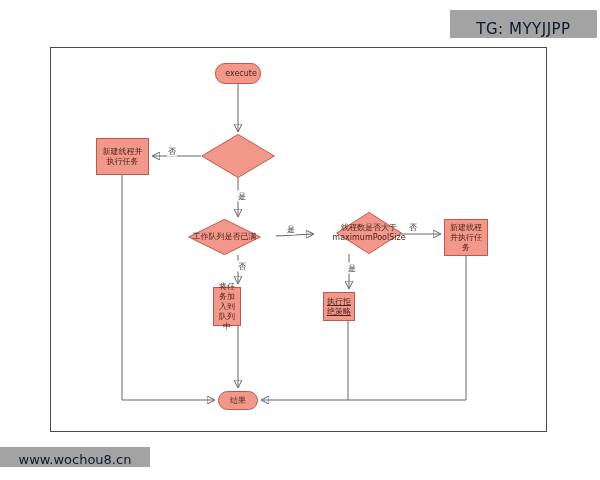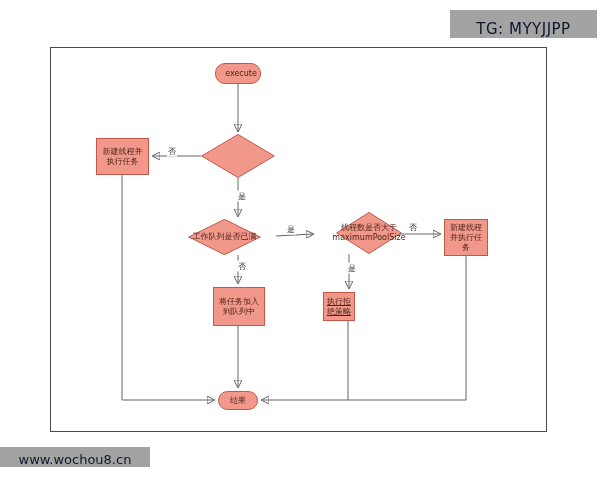--- a/index.html
+++ b/index.html
@@ -95,21 +95,21 @@
     <svg class="dshape" viewBox="0 0 100 100" preserveAspectRatio="none">
       <polygon points="50,1 99,50 50,99 1,50"></polygon>
     </svg>
     <span class="dlabel">线程数是否大于maximumPoolSize</span>
   </div>
 
   <div class="node box" style="left:444px;top:219px;width:44px;height:37px;">
     <span>新建线程并执行任务</span>
   </div>
 
-  <div class="node box" style="left:213px;top:287px;width:52px;height:39px;">
+  <div class="node box" style="left:213px;top:287px;width:28px;height:39px;">
     <span>将任务加入到队列中</span>
   </div>
 
   <div class="node box" style="left:323px;top:292px;width:32px;height:29px;text-decoration:underline;">
     <span>执行拒绝策略</span>
   </div>
 
   <div class="node stadium" style="left:218px;top:391px;width:40px;height:19px;text-align:right;">
     <span>结果</span>
   </div>

